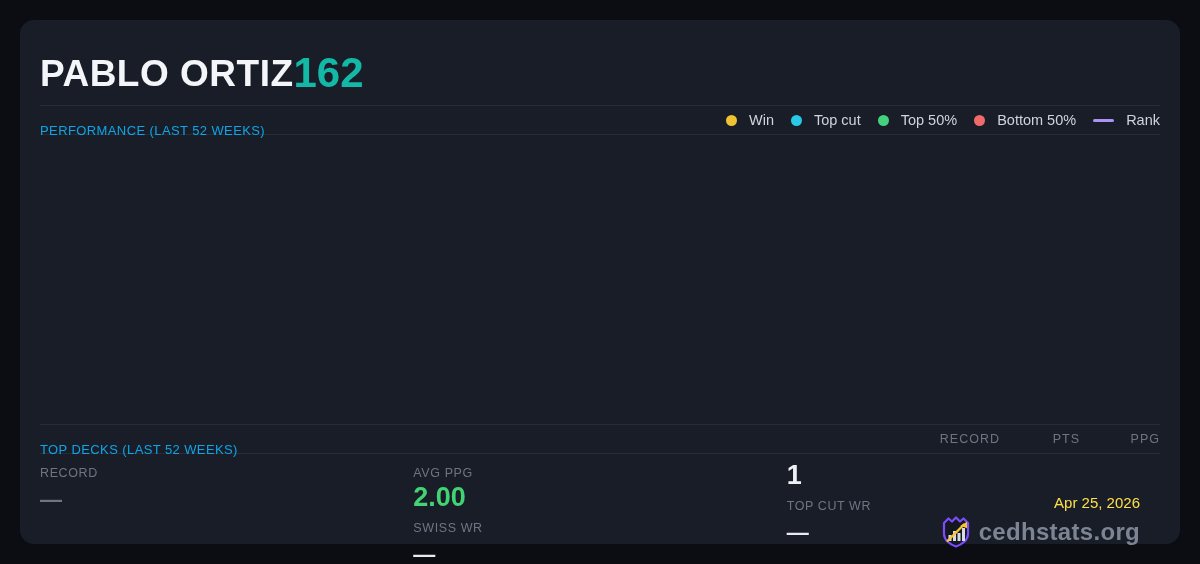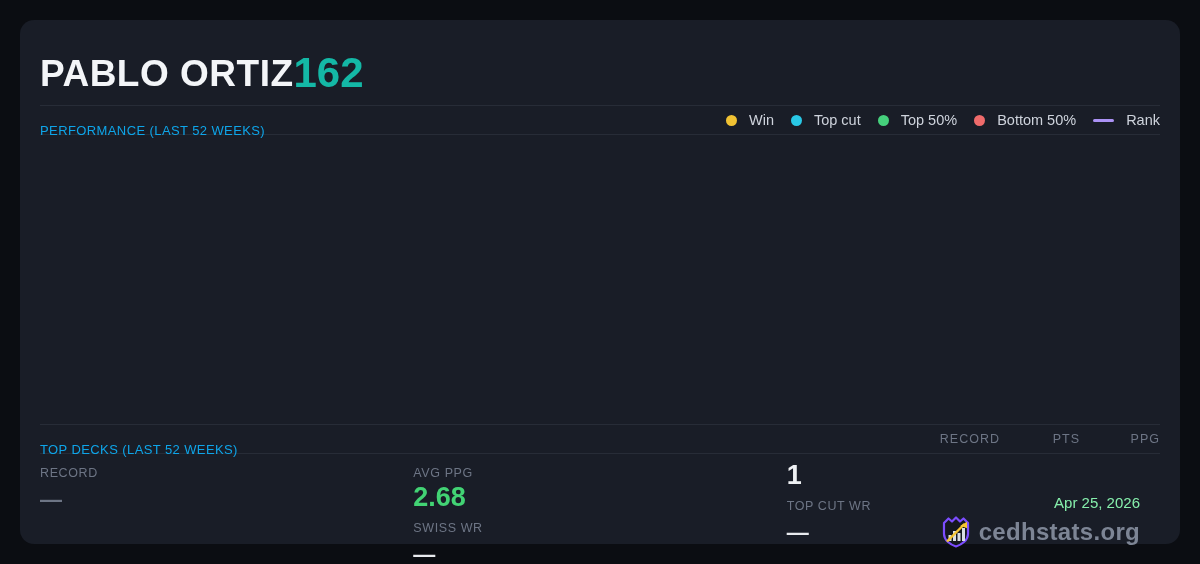--- a/index.html
+++ b/index.html
@@ -74,21 +74,21 @@
   .rec-win{color:#42d374;}
   .rec-loss{color:#f26d6d;}
   .rec-draw{color:#99a1b0;}
   .rec-sep{color:#7c8595;}
   .val-green{color:#42d374;}
   .val-gray{color:#99a1b0;}
   
   .footer{
     position:absolute;right:20px;bottom:12px;text-align:right;
   }
-  .report-date{font-size:15px;color:#86efac;margin-bottom:5px;}
+  .report-date{font-size:15px;color:#fde047;margin-bottom:5px;}
   .brand{display:flex;align-items:center;gap:8px;justify-content:flex-end;}
   .brand-name{font-size:24px;font-weight:700;color:#7d8595;letter-spacing:.3px;}
   .logo-svg{display:block;}
 </style>
 </head>
 <body>
 
 <div class="card">
 
   <div class="header">
@@ -142,21 +142,21 @@
 
   <div class="stats">
 
     <div class="stat-col">
       <div class="stat-label">RECORD</div>
       <div class="stat-dash dash-muted">—</div>
     </div>
 
     <div class="stat-col">
       <div class="stat-label">AVG PPG</div>
-      <div class="stat-value val-green">2.68</div>
+      <div class="stat-value val-green">2.00</div>
       <div class="stat-label">SWISS WR</div>
       <div class="stat-dash dash-bright">—</div>
     </div>
 
     <div class="stat-col">
       <div class="stat-value">1</div>
       <div class="stat-label">TOP CUT WR</div>
       <div class="stat-dash dash-bright">—</div>
     </div>
 

